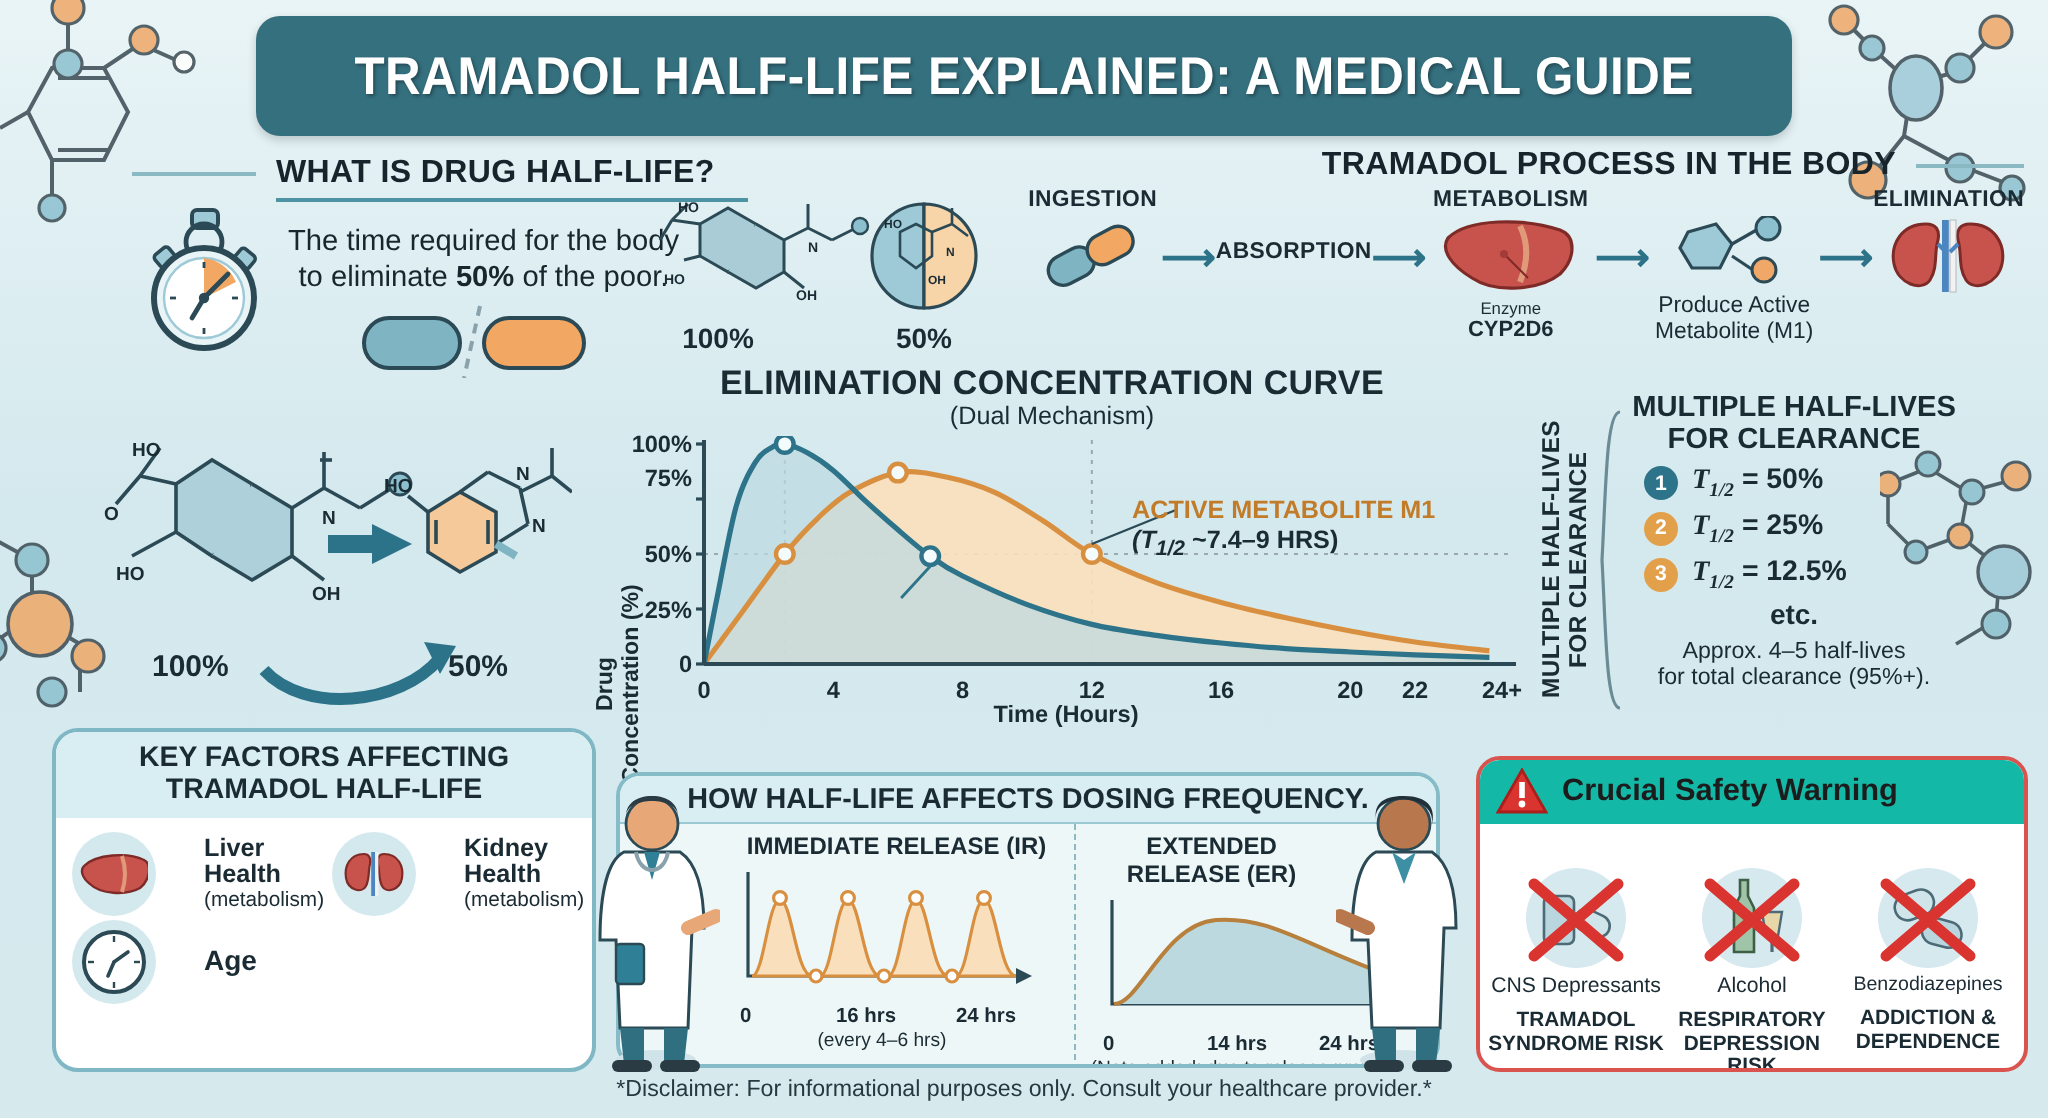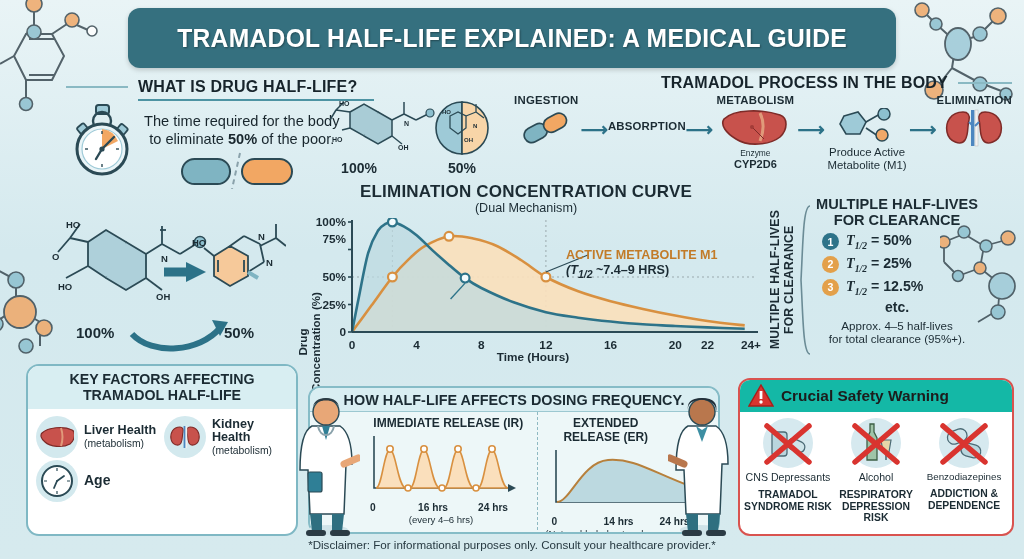--- a/index.html
+++ b/index.html
@@ -84,21 +84,21 @@
   .thalf sub { font-size:.68em; font-style:italic; }
 
   
   #keyf {
     position:absolute; left:26px; top:364px; width:272px; height:172px;
     background:#fff; border:2.2px solid #7fb8c4; border-radius:13px; overflow:hidden;
   }
   #keyf .hd { background:#d8eef2; padding:6px 4px 5px; text-align:center; }
   #keyf .hd h3 { font-size:14.2px; font-weight:bold; line-height:1.12; }
   #keyf .grid { display:grid; grid-template-columns:1fr 1fr; gap:2px 4px; padding:7px 8px; }
-  #keyf .cell { display:flex; align-items:center; gap:6px; }
+  #keyf .cell { display:flex; align-items:center; gap:24px; }
   #keyf .icbg { width:42px; height:42px; border-radius:50%; background:#d3e9ee; display:flex; align-items:center; justify-content:center; flex:0 0 auto;}
   #keyf .ftitle { font-size:12.6px; font-weight:bold; line-height:1.08; }
   #keyf .fsub { font-size:10.4px; line-height:1.1; }
 
   
   #dosing {
     position:absolute; left:308px; top:386px; width:412px; height:148px;
     background:#edf7f8; border:2px solid #86bcc7; border-radius:12px; overflow:hidden;
   }
   #dosing .hd { background:#d9eef2; border-bottom:1.6px solid #9cc8d1; text-align:center; padding:4px 2px 3px; }
@@ -111,21 +111,21 @@
   .mini-foot { font-size:9.6px; line-height:1.12; text-align:center; }
   .doc { position:absolute; bottom:0; }
 
   
   #warn {
     position:absolute; left:738px; top:378px; width:276px; height:158px;
     background:#fff; border:2.2px solid #d9534f; border-radius:12px; overflow:hidden;
   }
   #warn .hd { background:#14b8a6; display:flex; align-items:center; gap:7px; padding:4px 8px; }
   #warn .hd h3 { font-size:15.4px; font-weight:bold; color:#1c1c1c; }
-  #warn .grid { display:flex; padding:6px 4px 0; }
+  #warn .grid { display:flex; padding:22px 4px 0; }
   #warn .col { flex:1; text-align:center; }
   #warn .icbg { width:50px; height:50px; border-radius:50%; background:#d6e9ef; margin:0 auto; position:relative; }
   #warn .n1 { font-size:10.6px; margin-top:3px; }
   #warn .n2 { font-size:10.4px; font-weight:bold; line-height:1.12; margin-top:6px; }
 
   
   #disc { position:absolute; left:0; top:538px; width:1024px; text-align:center;
           font-size:11.6px; color:#263840; }
 </style>
 </head>

